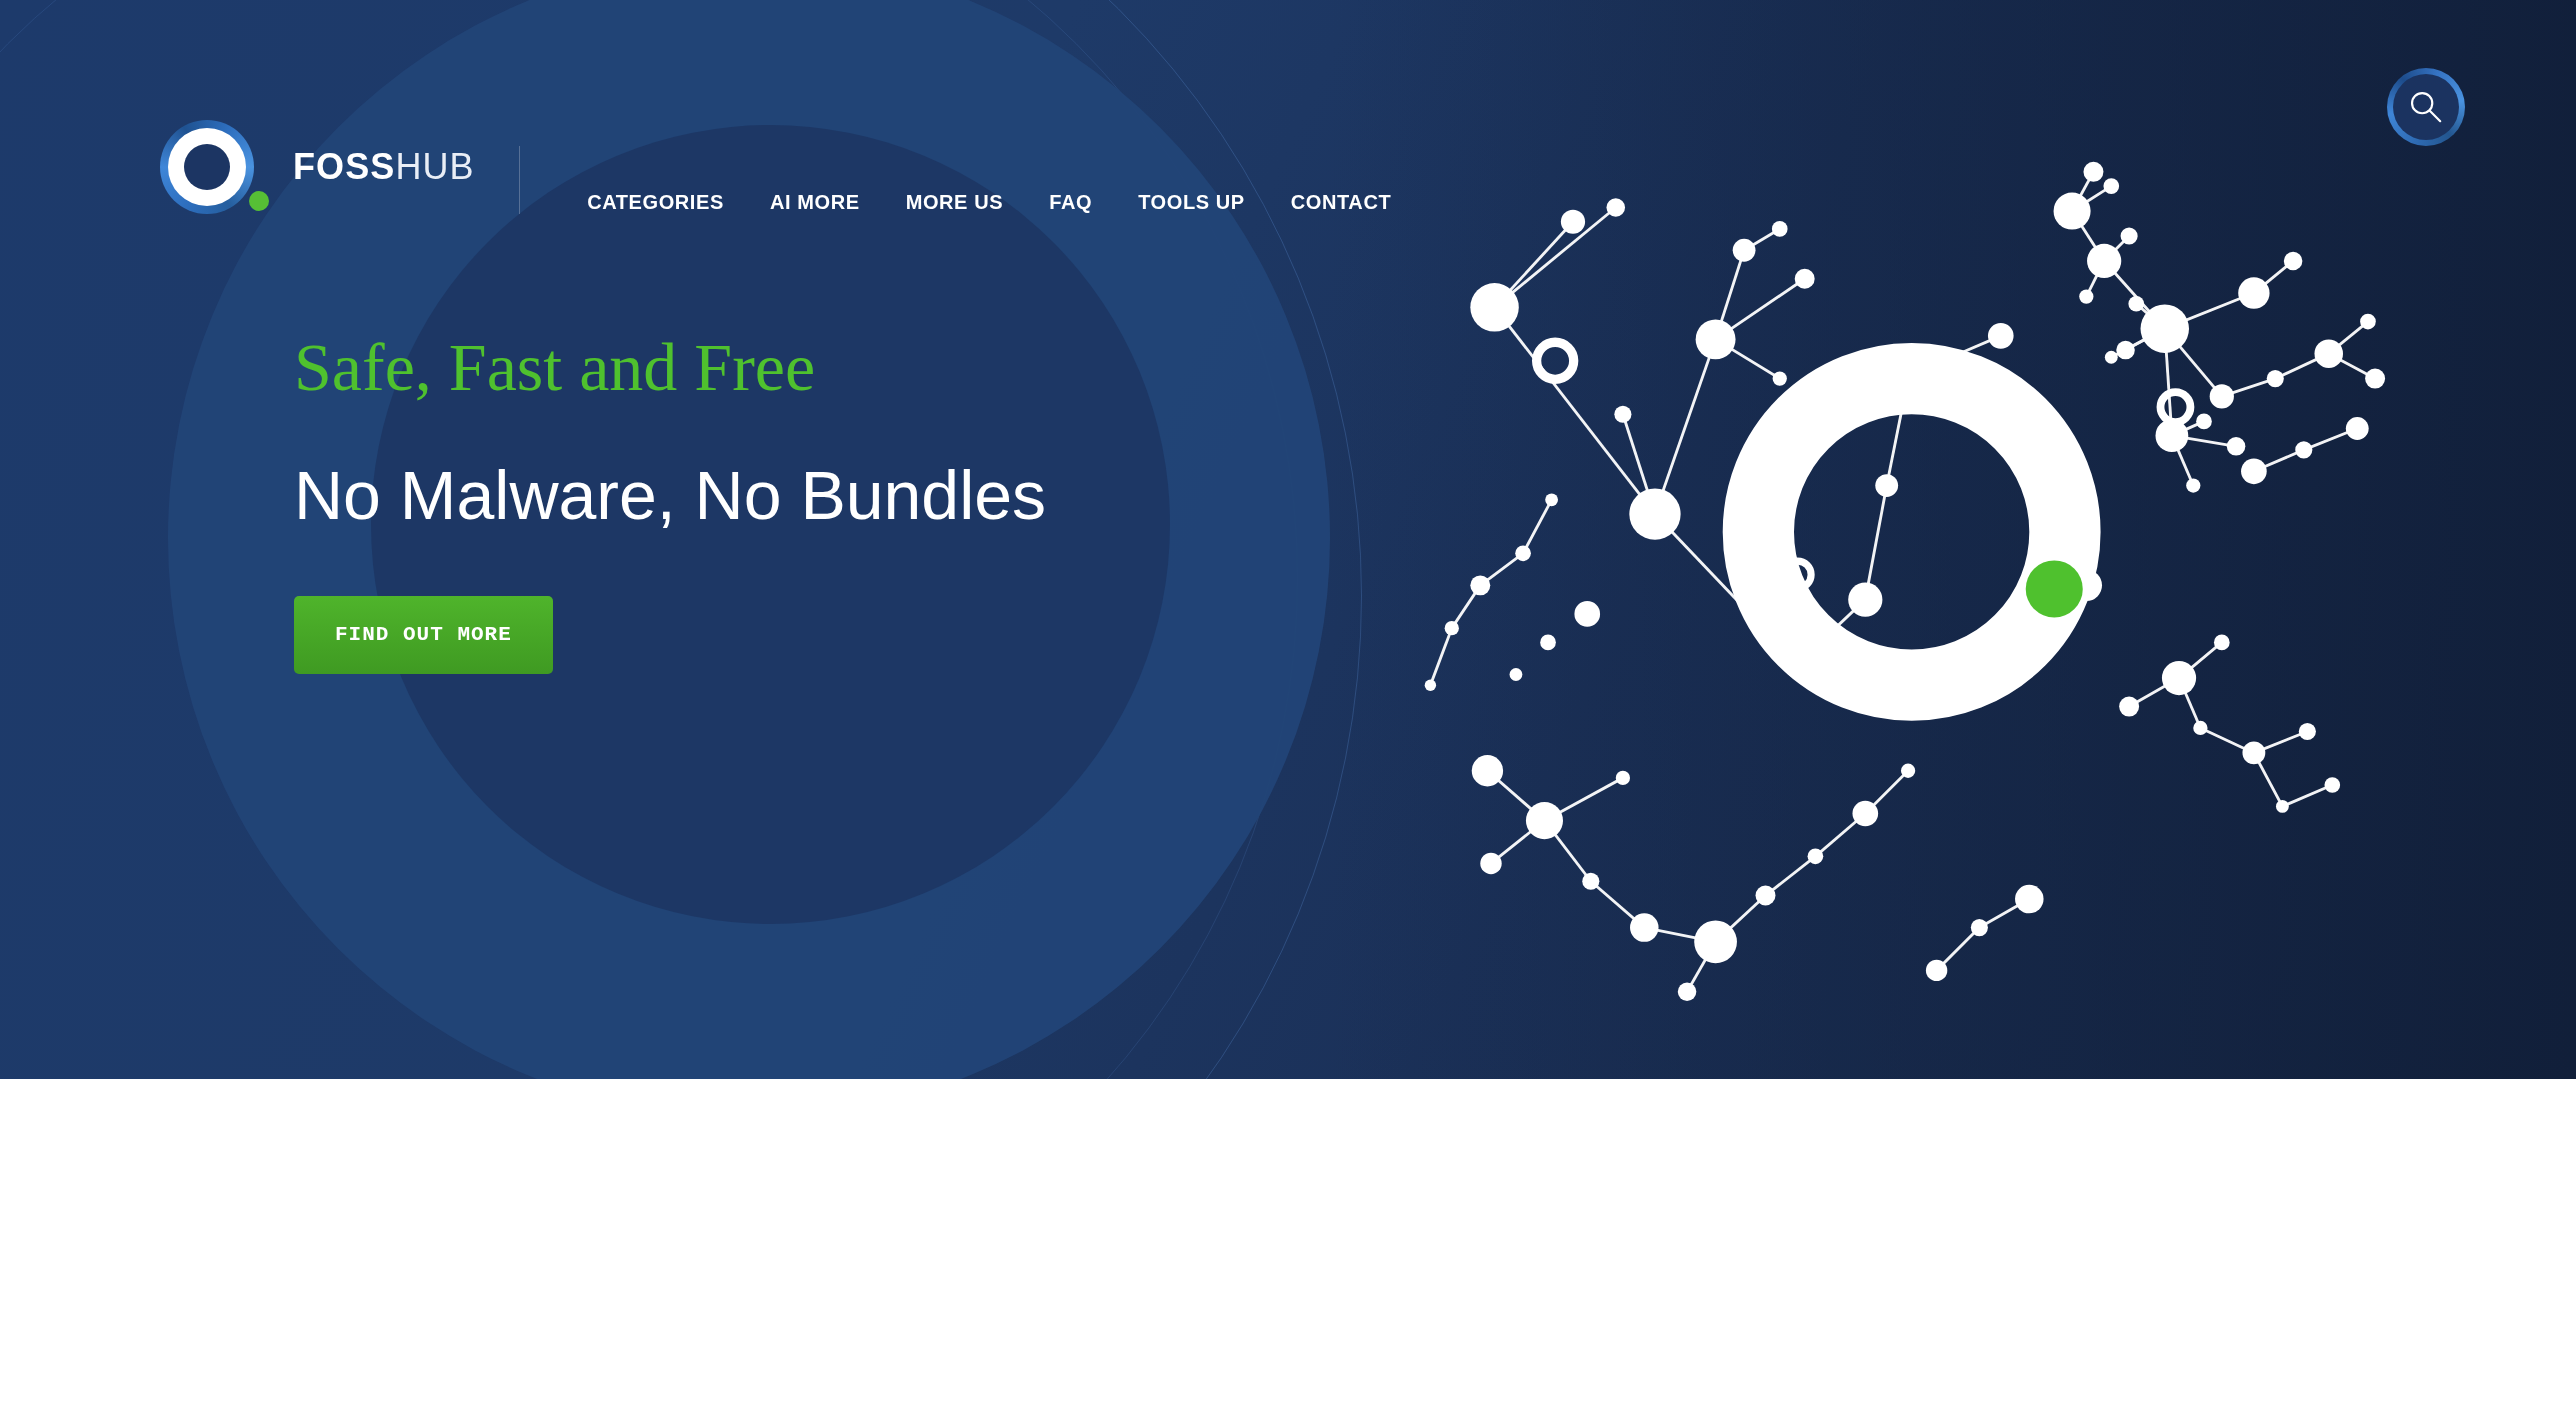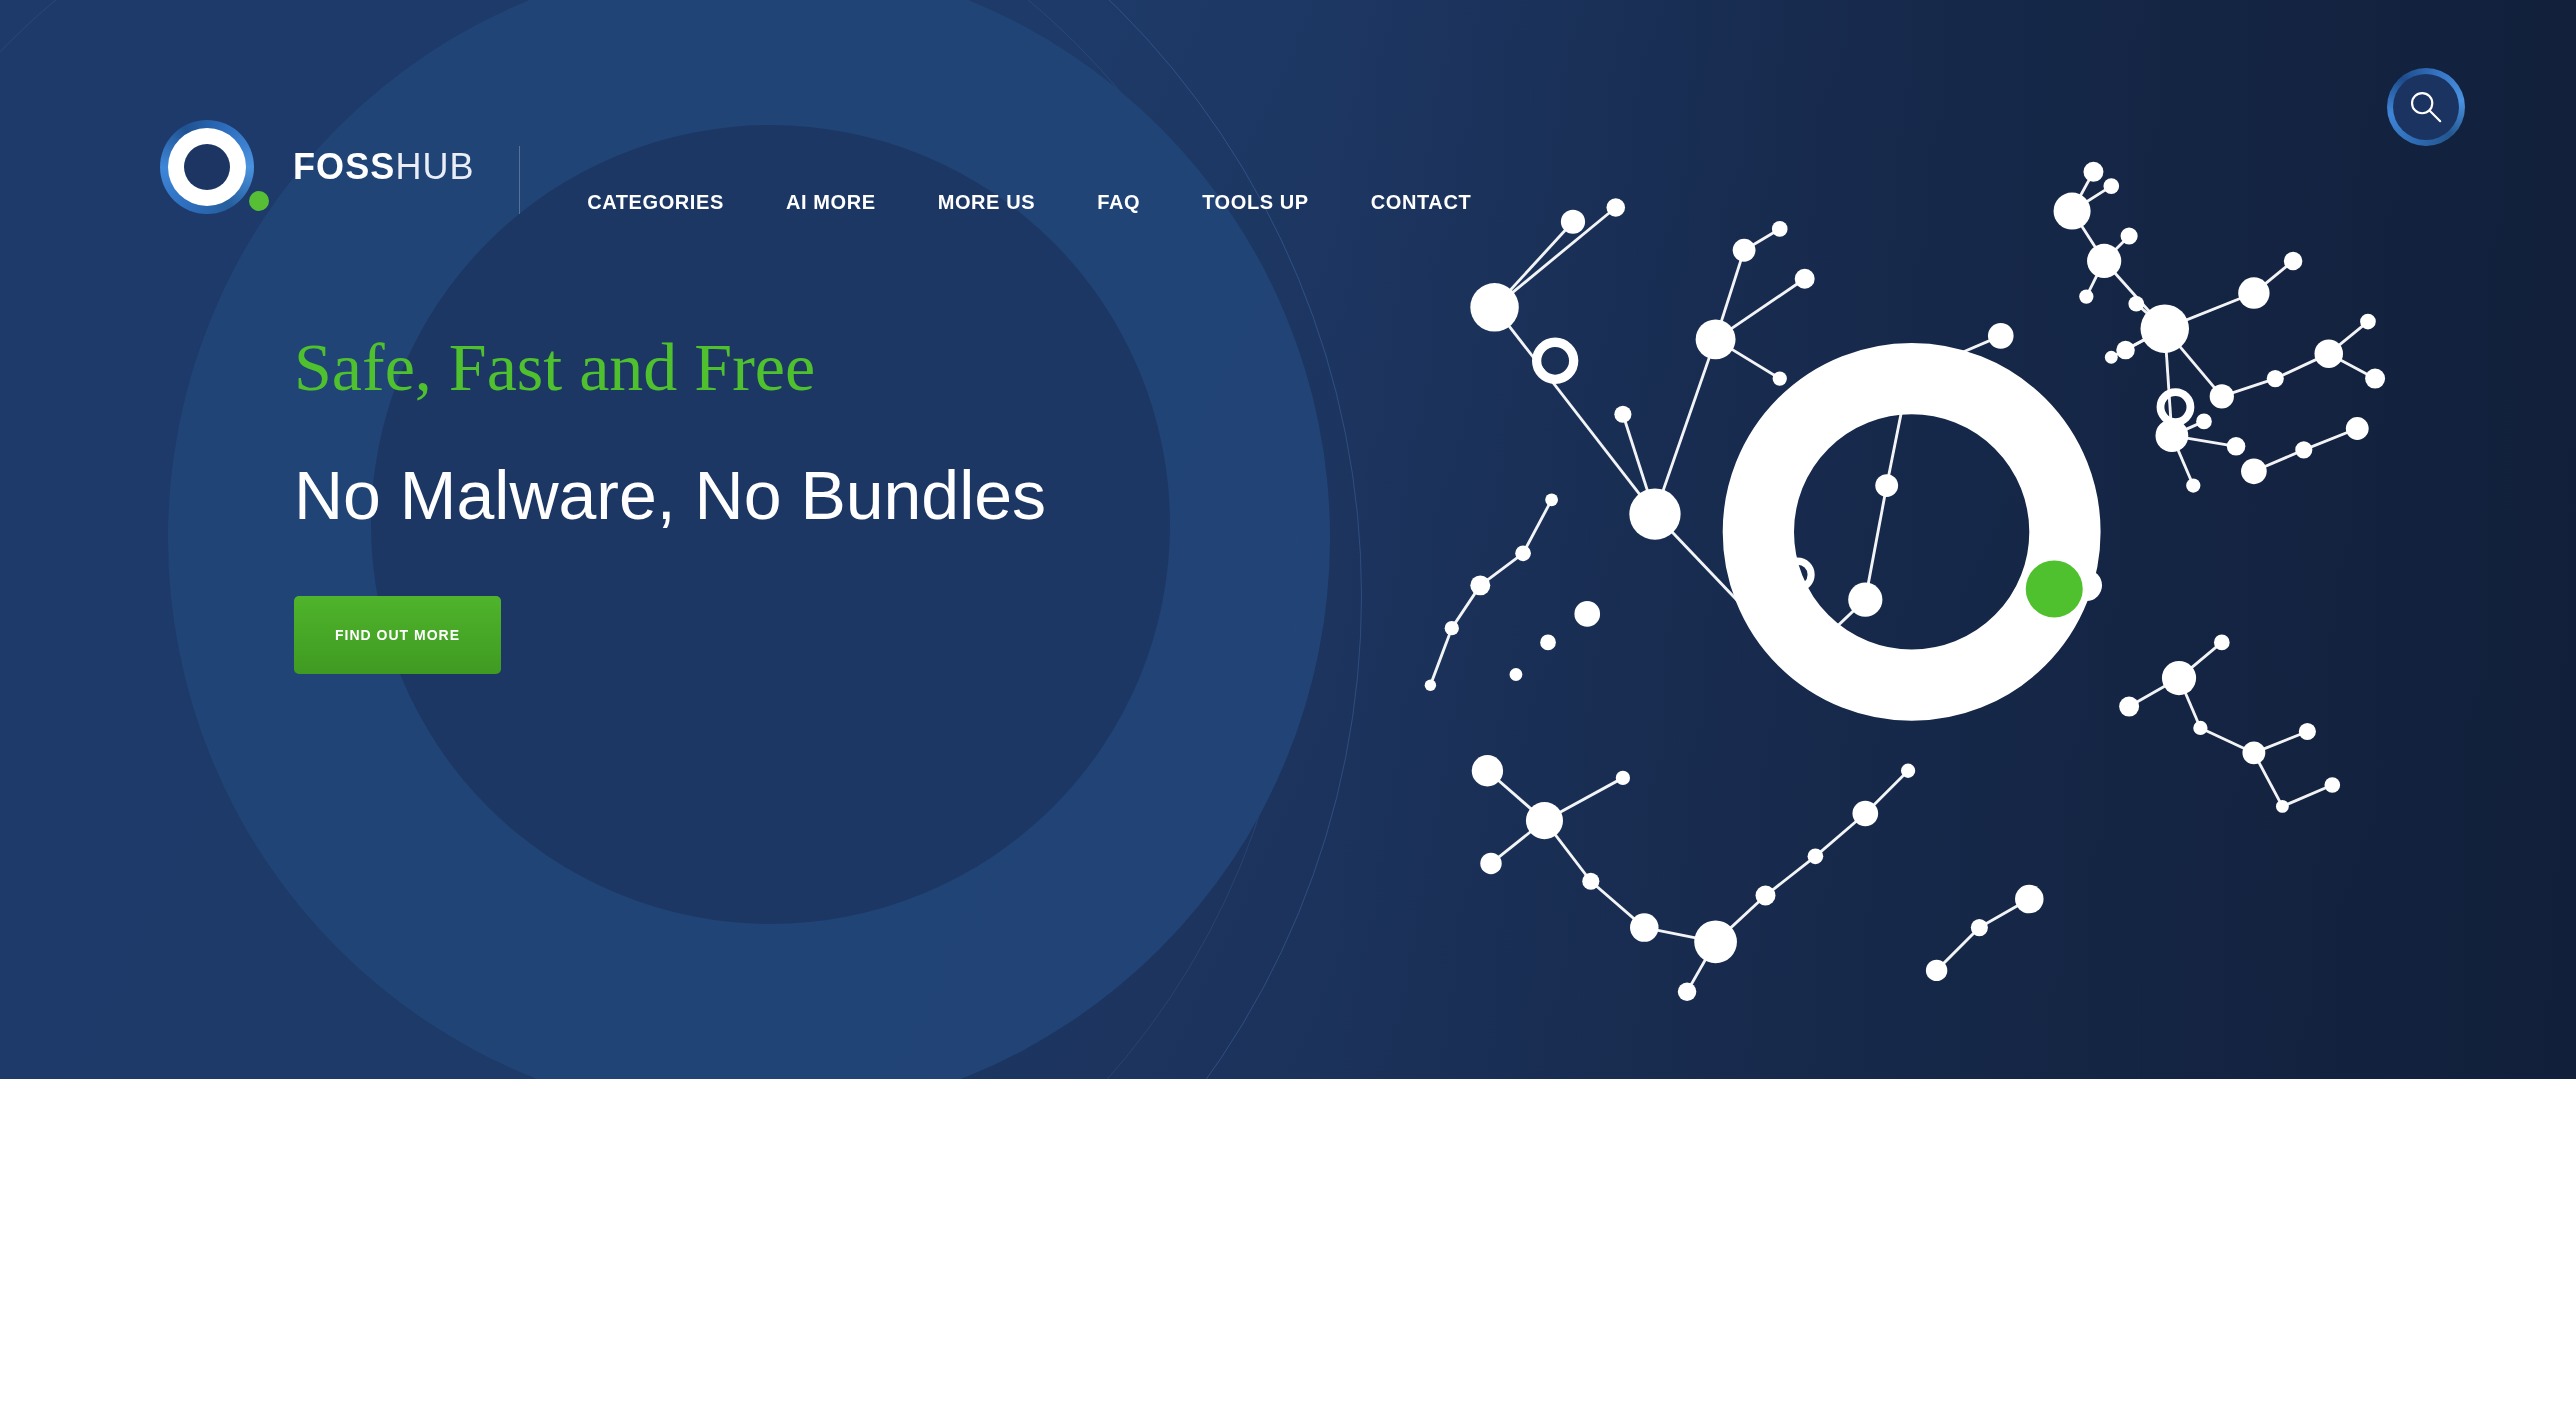--- a/index.html
+++ b/index.html
@@ -121,21 +121,21 @@
   .nav-divider {
     width:1.4px; height:68px;
     background:rgba(255,255,255,0.24);
     margin-left:44px;
     flex:0 0 auto;
   }
   .nav {
     display:flex;
     align-items:center;
     margin-left:44px;
-    gap:16px;
+    gap:0;
   }
   .nav-item {
     font-size:20px;
     font-weight:700;
     letter-spacing:0.6px;
     color:#ffffff;
     padding:0 23px;
     white-space:nowrap;
     cursor:pointer;
   }
@@ -178,26 +178,26 @@
 
   .cta {
     display:inline-block;
     margin-top:37px;
     padding:0 41px;
     height:78px;
     line-height:78px;
     border-radius:5px;
     background:linear-gradient(180deg,#4fb42b 0%,#3f9a22 100%);
     color:#ffffff;
-    font-size:14px;
+    font-size:21px;
     font-weight:700;
     letter-spacing:1px;
     cursor:pointer;
     border:none;
-    font-family:Liberation Sans, sans-serif;
+    font-family:Liberation Mono, monospace;
   }
 
   
   .network {
     position:absolute;
     left:1409px; top:143px;
     width:1016px; height:899px;
     z-index:20;
   }
 

